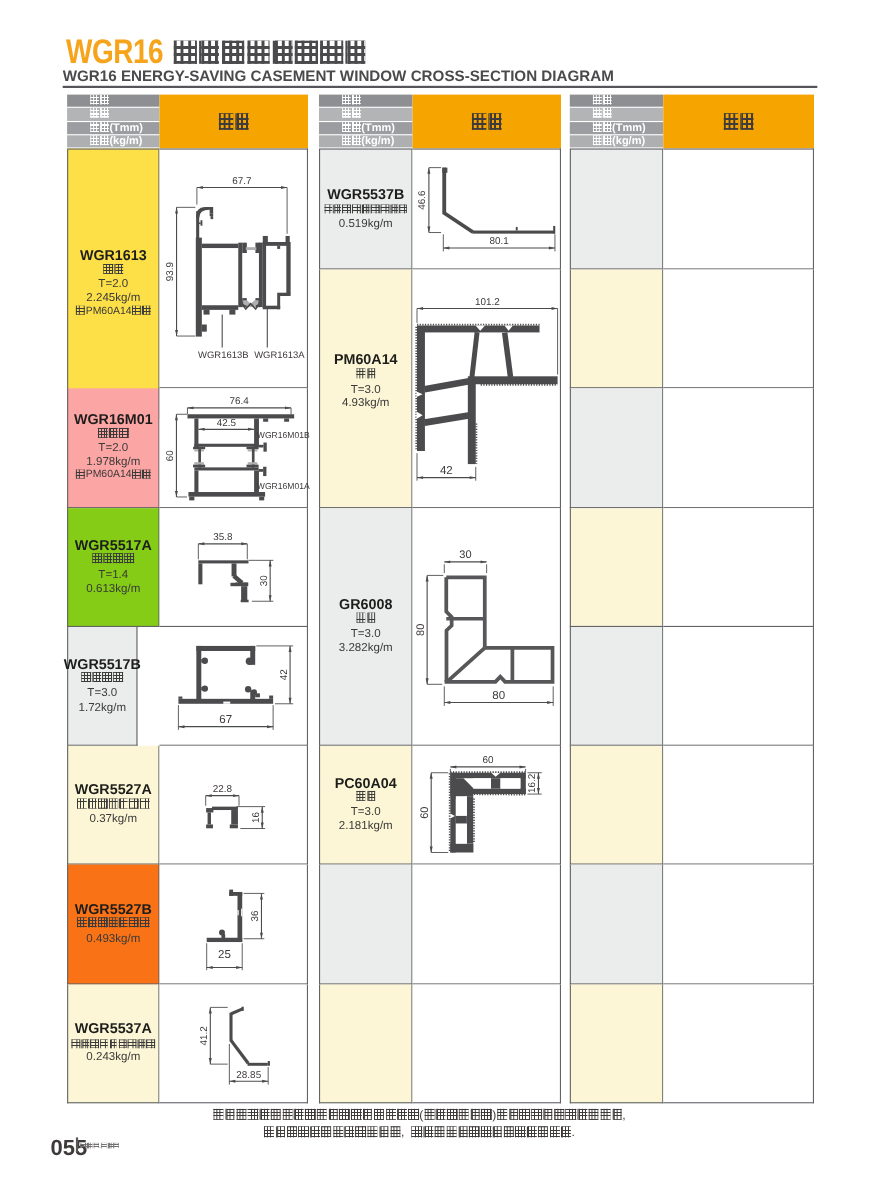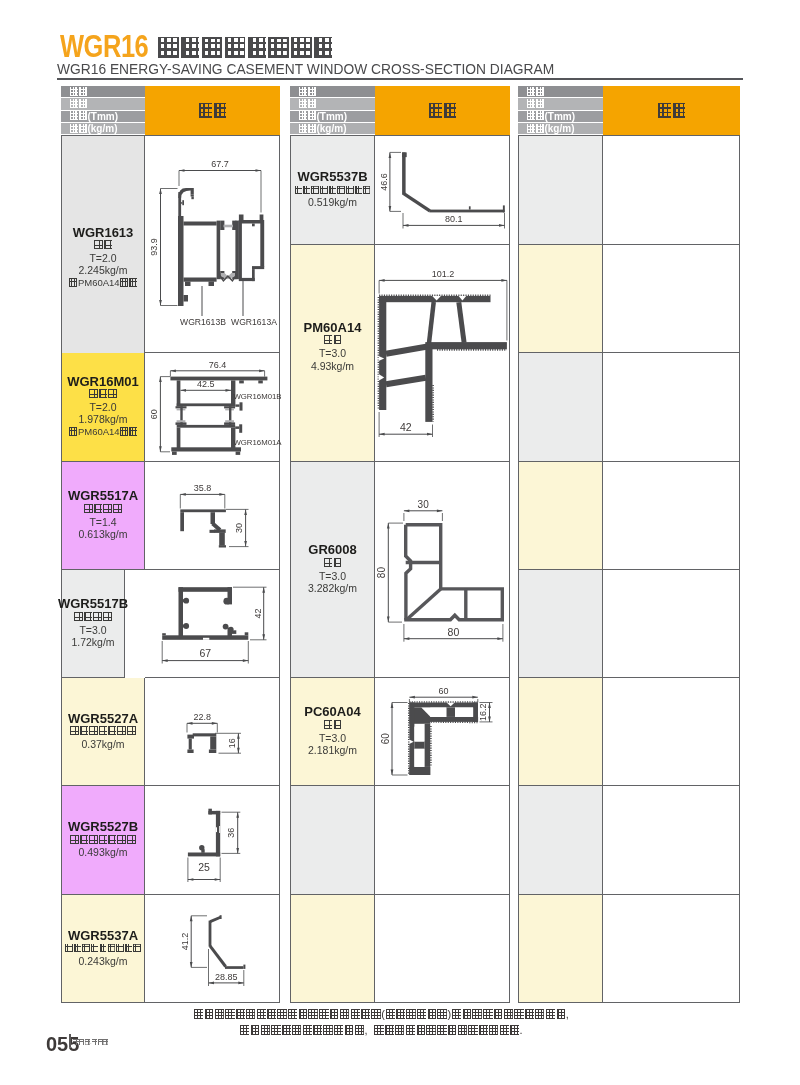--- a/index.html
+++ b/index.html
@@ -6,31 +6,31 @@
 i.zh{display:inline-block;width:.86em;height:.9em;margin:0 .06em;vertical-align:-.1em;
 background:repeating-linear-gradient(90deg,currentColor 0 .08em,transparent .08em .26em),
 repeating-linear-gradient(0deg,currentColor 0 .08em,transparent .08em .28em)}
 i.zb{display:inline-block;width:.86em;height:.9em;margin:0 .06em;vertical-align:-.09em;
 background:repeating-linear-gradient(90deg,currentColor 0 .115em,transparent .115em .27em),
 repeating-linear-gradient(0deg,currentColor 0 .115em,transparent .115em .29em)}
 i.zh.v1{border-left:.09em solid currentColor;width:.77em}
 i.zh.v2{box-shadow:inset 0 0 0 .07em currentColor}
 i.zb.v1{border-left:.11em solid currentColor;width:.75em}
 i.zb.v2{box-shadow:inset 0 0 0 .09em currentColor}
-.hdr{color:#fff;font-weight:bold;font-size:10px;padding-left:8px;overflow:hidden}
+.hdr{color:#fff;font-weight:bold;font-size:10px;padding-left:20px;overflow:hidden}
 .lblcell{display:flex;flex-direction:column;justify-content:center;align-items:center;text-align:center;color:#2b2b2b}
 .code{font-weight:bold;font-size:13px;letter-spacing:0;color:#1d1d1b}
 .ln{font-size:10.5px;line-height:12.6px;color:#3a3a38}
 </style></head><body>
 
 <div class="abs" style="left:60px;top:29px;white-space:nowrap"><span style="display:inline-block;transform:scaleX(.82);transform-origin:0 50%;font-size:31px;font-weight:bold;color:#F5A41C;letter-spacing:-0.5px">WGR16</span></div>
 
 <div class="abs" style="left:157px;top:35px;font-size:23.5px;color:#4A4A4C"><i class="zb v0"></i><i class="zb v1"></i><i class="zb v2"></i><i class="zb v0"></i><i class="zb v1"></i><i class="zb v2"></i><i class="zb v0"></i><i class="zb v1"></i></div>
 
-<div class="abs" style="left:57px;top:62px;font-size:13.8px;font-weight:normal;color:#4A4A4C;letter-spacing:0px">WGR16 ENERGY-SAVING CASEMENT WINDOW CROSS-SECTION DIAGRAM</div>
+<div class="abs" style="left:57px;top:62px;font-size:13.8px;font-weight:bold;color:#4A4A4C;letter-spacing:0px">WGR16 ENERGY-SAVING CASEMENT WINDOW CROSS-SECTION DIAGRAM</div>
 
 <div class="abs" style="left:57px;top:78px;width:686px;height:2px;background:#55565A"></div>
 
 <div class="abs hdr" style="left:61px;top:86.00px;width:84px;height:11.45px;background:#8E8F92;line-height:11.25px"><i class="zb v0"></i><i class="zb v1"></i></div>
 <div class="abs hdr" style="left:61px;top:98.25px;width:84px;height:11.45px;background:#B3B4B6;line-height:11.25px"><i class="zb v0"></i><i class="zb v1"></i></div>
 <div class="abs hdr" style="left:61px;top:110.50px;width:84px;height:11.45px;background:#9C9DA0;line-height:11.25px"><i class="zb v0"></i><i class="zb v1"></i>(Tmm)</div>
 <div class="abs hdr" style="left:61px;top:122.75px;width:84px;height:11.45px;background:#AEAFB1;line-height:11.25px"><i class="zb v0"></i><i class="zb v1"></i>(kg/m)</div>
 
 <div class="abs" style="left:145px;top:86px;width:135px;height:49px;background:#F5A400;display:flex;align-items:center;justify-content:center;font-size:16px;color:#3F3B3A">
     <i class="zb v0"></i>
@@ -50,41 +50,41 @@
 <div class="abs hdr" style="left:518px;top:86.00px;width:85px;height:11.45px;background:#8E8F92;line-height:11.25px"><i class="zb v0"></i><i class="zb v1"></i></div>
 <div class="abs hdr" style="left:518px;top:98.25px;width:85px;height:11.45px;background:#B3B4B6;line-height:11.25px"><i class="zb v0"></i><i class="zb v1"></i></div>
 <div class="abs hdr" style="left:518px;top:110.50px;width:85px;height:11.45px;background:#9C9DA0;line-height:11.25px"><i class="zb v0"></i><i class="zb v1"></i>(Tmm)</div>
 <div class="abs hdr" style="left:518px;top:122.75px;width:85px;height:11.45px;background:#AEAFB1;line-height:11.25px"><i class="zb v0"></i><i class="zb v1"></i>(kg/m)</div>
 
 <div class="abs" style="left:603px;top:86px;width:137px;height:49px;background:#F5A400;display:flex;align-items:center;justify-content:center;font-size:16px;color:#3F3B3A">
     <i class="zb v0"></i>
     <i class="zb v1"></i>
   </div>
 
-<div class="abs lblcell" style="left:61px;top:135px;width:84px;height:246px;background:#e5e5e5;border:1px solid #626366;border-top:1px solid #626366">
+<div class="abs lblcell" style="left:61px;top:135px;width:84px;height:246px;background:#fde047;border:1px solid #626366;border-top:1px solid #626366">
     <div class="ln" style=""><span class="code">WGR1613</span></div>
     <div class="ln" style="font-size:10px"><i class="zh v0"></i><i class="zh v1"></i></div>
     <div class="ln" style="">T=2.0</div>
     <div class="ln" style="">2.245kg/m</div>
     <div class="ln" style="font-size:9.5px"><i class="zh v0"></i>PM60A14<i class="zh v0"></i><i class="zh v1"></i></div>
   </div>
 
 <div class="abs" style="left:145px;top:135px;width:135px;height:218px;background:#fff;border:1px solid #626366;border-left:0;border-top:1px solid #626366"></div>
 
-<div class="abs lblcell" style="left:61px;top:353px;width:84px;height:109px;background:#fde047;border:1px solid #626366;border-top:0">
+<div class="abs lblcell" style="left:61px;top:353px;width:84px;height:109px;background:#fca5a5;border:1px solid #626366;border-top:0">
     <div class="ln" style=""><span class="code">WGR16M01</span></div>
     <div class="ln" style="font-size:10px"><i class="zh v0"></i><i class="zh v1"></i><i class="zh v2"></i></div>
     <div class="ln" style="">T=2.0</div>
     <div class="ln" style="">1.978kg/m</div>
     <div class="ln" style="font-size:9.5px"><i class="zh v0"></i>PM60A14<i class="zh v0"></i><i class="zh v1"></i></div>
   </div>
 
 <div class="abs" style="left:145px;top:353px;width:135px;height:109px;background:#fff;border:1px solid #626366;border-left:0;border-top:0"></div>
 
-<div class="abs lblcell" style="left:61px;top:462px;width:84px;height:108px;background:#f0abfc;border:1px solid #626366;border-top:0">
+<div class="abs lblcell" style="left:61px;top:462px;width:84px;height:108px;background:#84cc16;border:1px solid #626366;border-top:0">
     <div class="ln" style=""><span class="code">WGR5517A</span></div>
     <div class="ln" style="font-size:10px"><i class="zh v0"></i><i class="zh v1"></i><i class="zh v2"></i><i class="zh v0"></i></div>
     <div class="ln" style="">T=1.4</div>
     <div class="ln" style="">0.613kg/m</div>
   </div>
 
 <div class="abs" style="left:145px;top:462px;width:135px;height:108px;background:#fff;border:1px solid #626366;border-left:0;border-top:0"></div>
 
 <div class="abs lblcell" style="left:61px;top:570px;width:64px;height:108px;background:#EBECEC;border:1px solid #626366;border-top:0">
     <div class="ln" style=""><span class="code">WGR5517B</span></div>
@@ -96,21 +96,21 @@
 <div class="abs" style="left:145px;top:570px;width:135px;height:108px;background:#fff;border:1px solid #626366;border-left:0;border-top:0"></div>
 
 <div class="abs lblcell" style="left:61px;top:678px;width:84px;height:108px;background:#FCF6D6;border:1px solid #626366;border-top:0">
     <div class="ln" style=""><span class="code">WGR5527A</span></div>
     <div class="ln" style="font-size:10px"><i class="zh v0"></i><i class="zh v1"></i><i class="zh v2"></i><i class="zh v0"></i><i class="zh v1"></i><i class="zh v2"></i><i class="zh v0"></i></div>
     <div class="ln" style="">0.37kg/m</div>
   </div>
 
 <div class="abs" style="left:145px;top:678px;width:135px;height:108px;background:#fff;border:1px solid #626366;border-left:0;border-top:0"></div>
 
-<div class="abs lblcell" style="left:61px;top:786px;width:84px;height:109px;background:#f0abfc;border:1px solid #626366;border-top:0">
+<div class="abs lblcell" style="left:61px;top:786px;width:84px;height:109px;background:#f97316;border:1px solid #626366;border-top:0">
     <div class="ln" style=""><span class="code">WGR5527B</span></div>
     <div class="ln" style="font-size:10px"><i class="zh v0"></i><i class="zh v1"></i><i class="zh v2"></i><i class="zh v0"></i><i class="zh v1"></i><i class="zh v2"></i><i class="zh v0"></i></div>
     <div class="ln" style="">0.493kg/m</div>
   </div>
 
 <div class="abs" style="left:145px;top:786px;width:135px;height:109px;background:#fff;border:1px solid #626366;border-left:0;border-top:0"></div>
 
 <div class="abs lblcell" style="left:61px;top:895px;width:84px;height:108px;background:#FCF6D6;border:1px solid #626366;border-top:0">
     <div class="ln" style=""><span class="code">WGR5537A</span></div>
     <div class="ln" style="font-size:9px"><i class="zh v0"></i><i class="zh v1"></i><i class="zh v2"></i><i class="zh v0"></i><i class="zh v1"></i><i class="zh v2"></i><i class="zh v0"></i><i class="zh v1"></i><i class="zh v2"></i></div>

